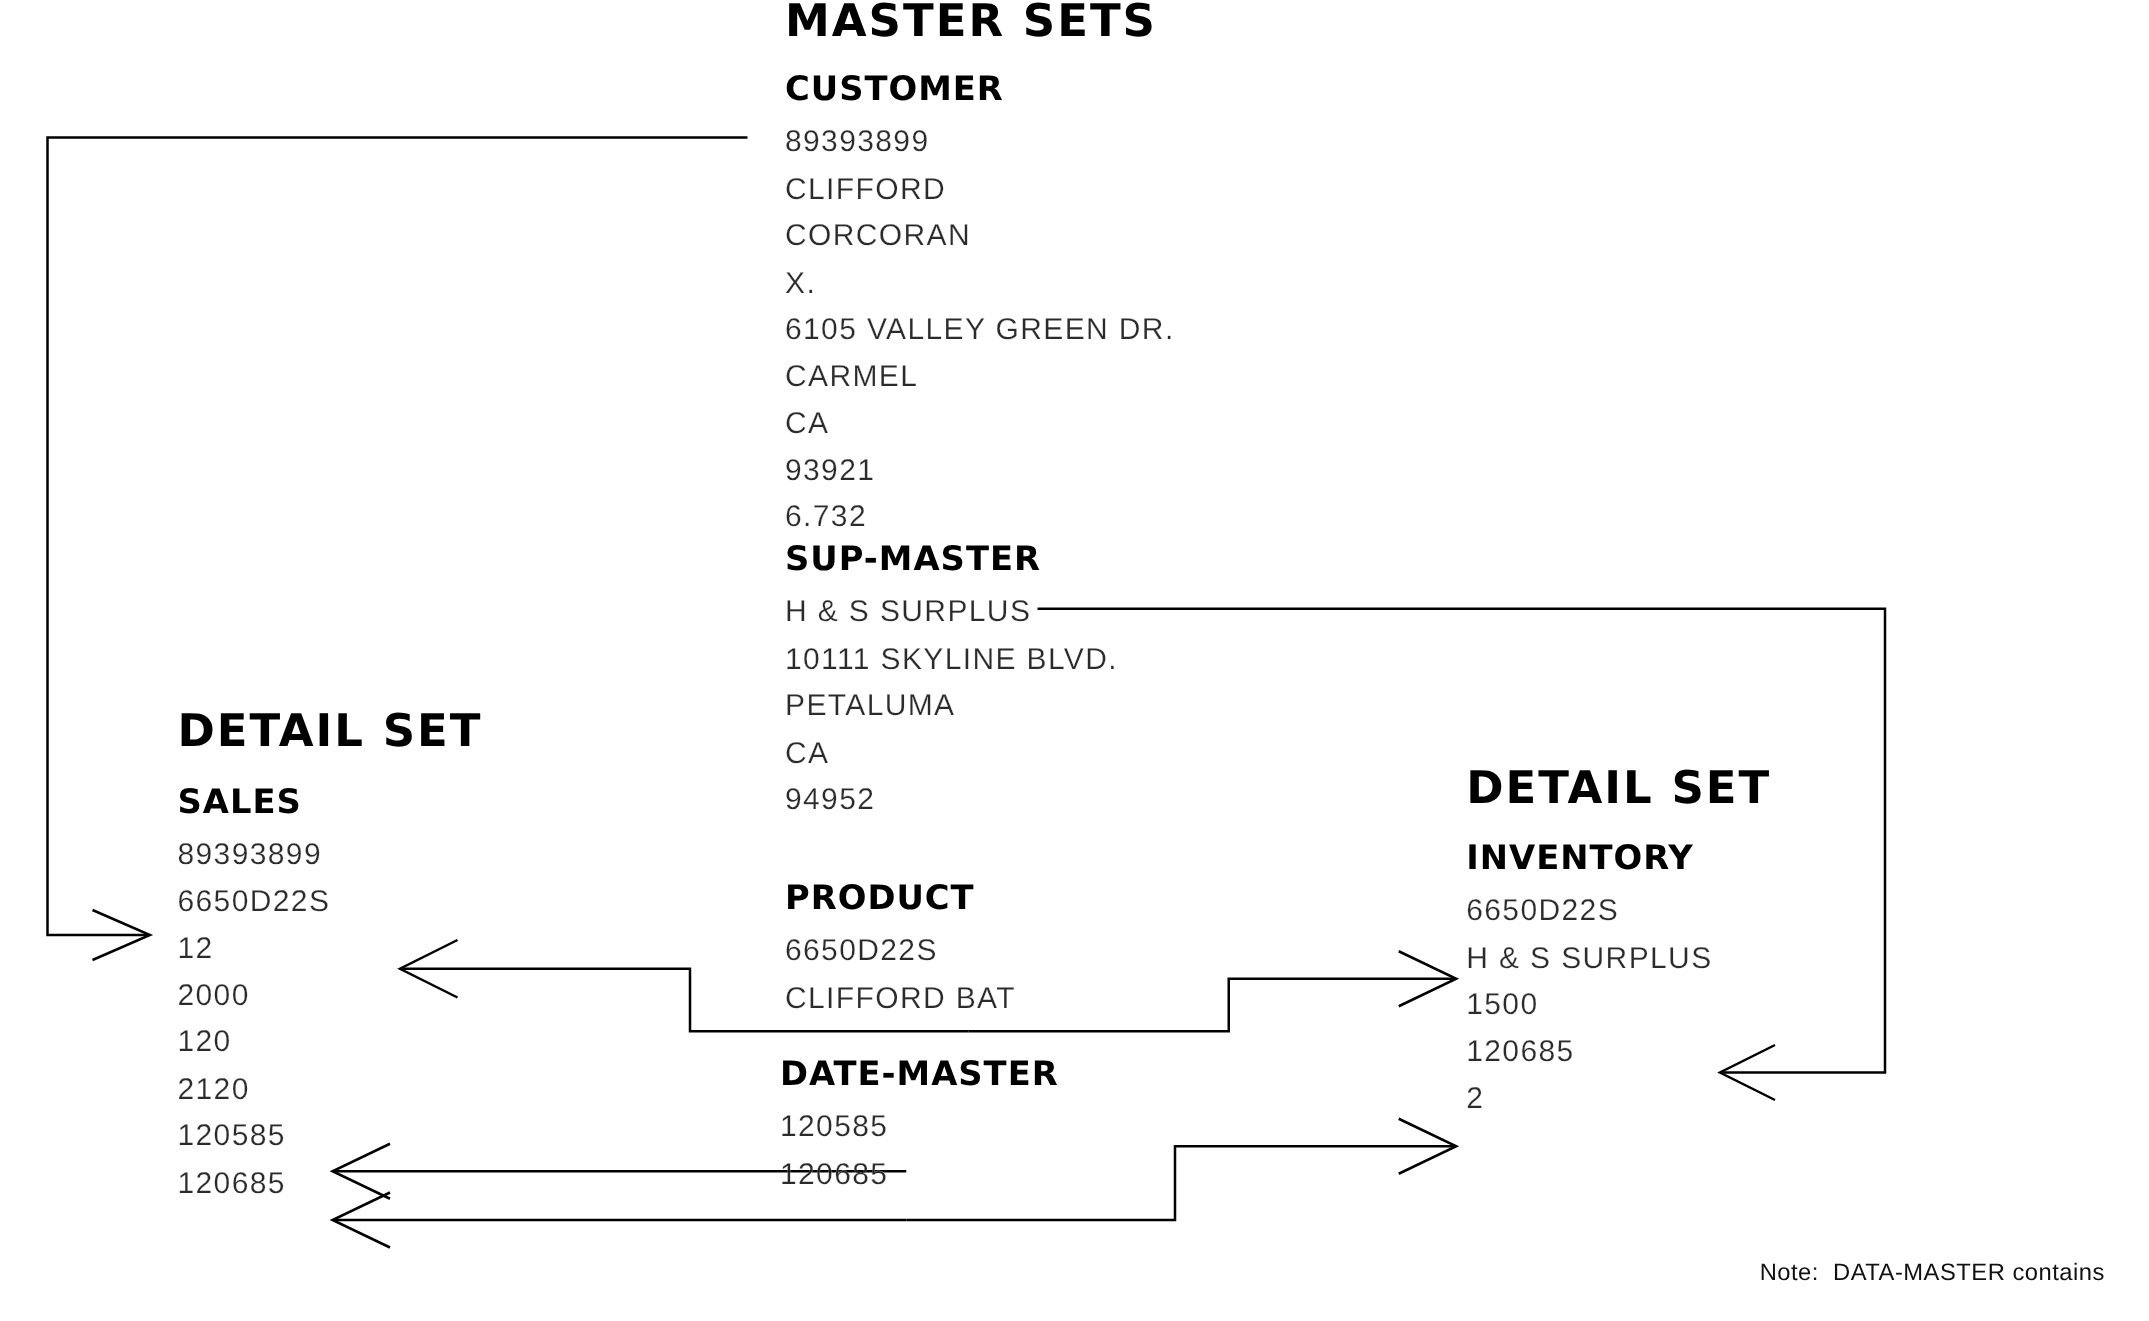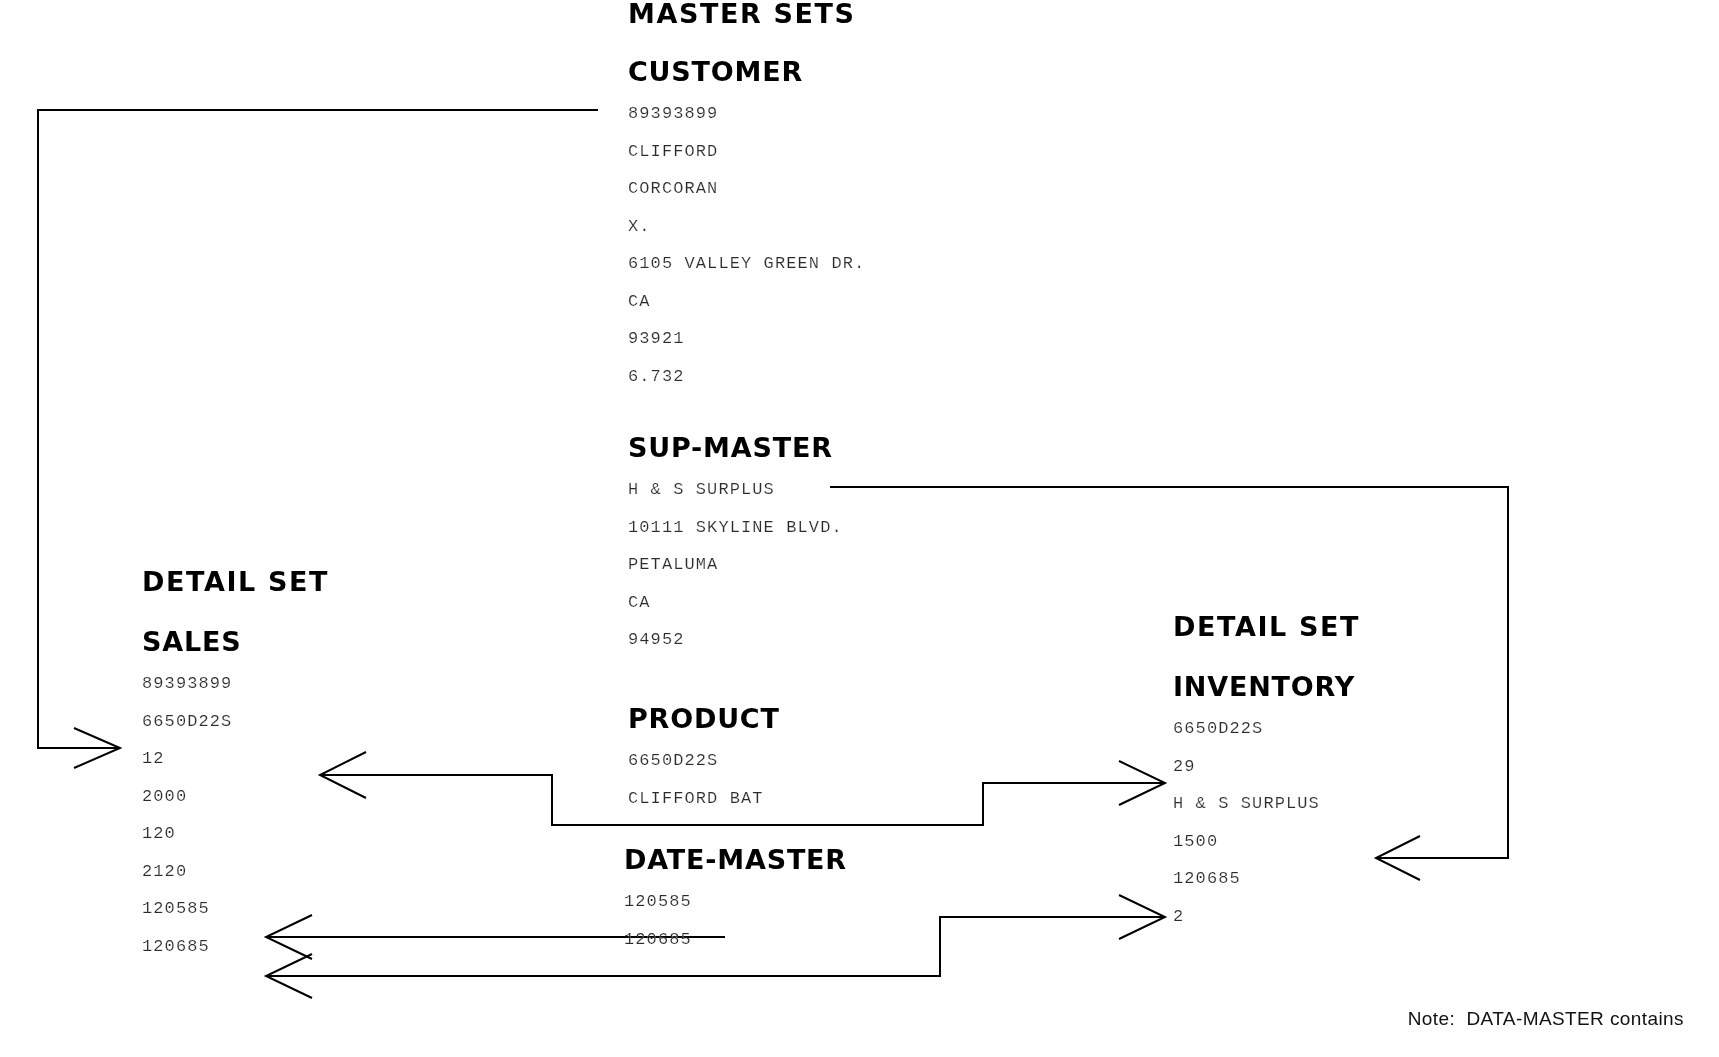--- a/index.html
+++ b/index.html
@@ -38,39 +38,39 @@
   }
 
   
   .block {
     position: absolute;
     white-space: nowrap;
   }
   .set-title {
     font-family: "DejaVu Sans", sans-serif;
     font-weight: bold;
-    font-size: 27px;
+    font-size: 36px;
     letter-spacing: 1.6px;
     color: #000;
     line-height: 1;
   }
   .group-title {
     font-family: "DejaVu Sans", sans-serif;
     font-weight: bold;
     font-size: 27px;
     letter-spacing: 0.8px;
     color: #000;
     line-height: 1;
   }
   .rows {
     margin-top: 10px;
   }
   .row {
-    font-family: Liberation Mono, monospace;
-    font-size: 17px;
+    font-family: Liberation Sans, sans-serif;
+    font-size: 24px;
     letter-spacing: 1.1px;
     color: #1a1a1a;
     line-height: 37.5px;
     height: 37.5px;
     -webkit-text-stroke: 0.15px #ffffff;
     opacity: 0.92;
   }
   .note {
     position: absolute;
     font-family: "Liberation Sans", sans-serif;
@@ -115,20 +115,21 @@
   </div>
 
   <div class="block" style="left:628px; top:58px;">
     <div class="group-title">CUSTOMER</div>
     <div class="rows">
       <div class="row">89393899</div>
       <div class="row">CLIFFORD</div>
       <div class="row">CORCORAN</div>
       <div class="row">X.</div>
       <div class="row">6105 VALLEY GREEN DR.</div>
+      <div class="row">CARMEL</div>
       <div class="row">CA</div>
       <div class="row">93921</div>
       <div class="row">6.732</div>
     </div>
   </div>
 
   <div class="block" style="left:628px; top:434px;">
     <div class="group-title">SUP-MASTER</div>
     <div class="rows">
       <div class="row">H &amp; S SURPLUS</div>
@@ -174,21 +175,20 @@
   </div>
 
   <div class="block" style="left:1173px; top:613px;">
     <div class="set-title">DETAIL SET</div>
   </div>
 
   <div class="block" style="left:1173px; top:673px;">
     <div class="group-title">INVENTORY</div>
     <div class="rows">
       <div class="row">6650D22S</div>
-      <div class="row">29</div>
       <div class="row">H &amp; S SURPLUS</div>
       <div class="row">1500</div>
       <div class="row">120685</div>
       <div class="row">2</div>
     </div>
   </div>
 
   <div class="note" style="left:1385px; top:980px;">
     <span>Note:  DATA-MASTER contains</span>
     

